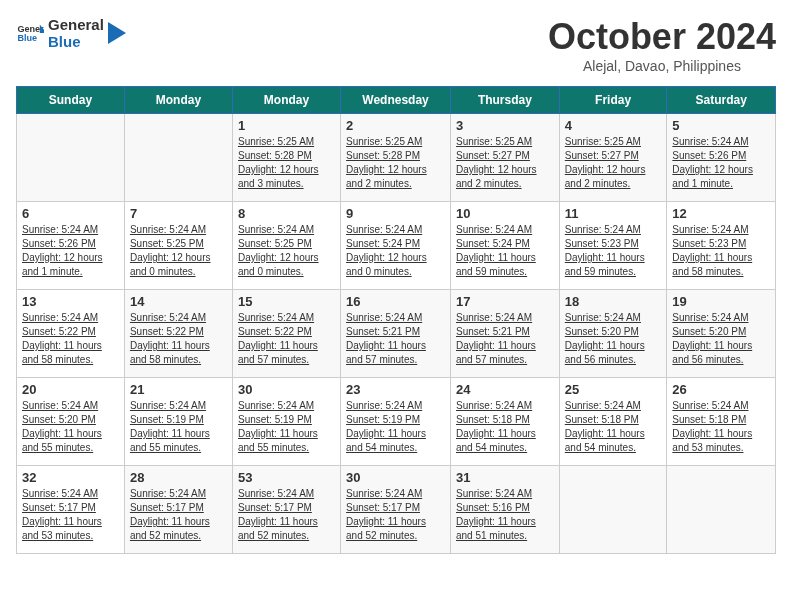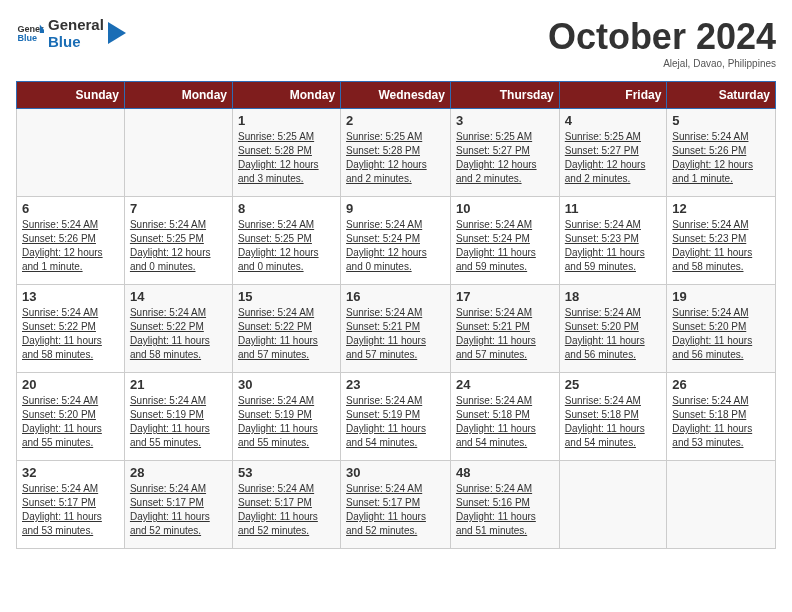--- a/index.html
+++ b/index.html
@@ -27,32 +27,33 @@
     }
     .title-block {
       text-align: right;
     }
     .month-title {
       font-size: 36px;
       font-weight: bold;
       color: #333;
     }
     .location {
-      font-size: 10px;
+      font-size: 14px;
       color: #555;
+      text-align: center;
     }
     table {
       width: 100%;
       border-collapse: collapse;
       font-size: 10.5px;
     }
     thead tr th {
-      background: #7f1d1d;
+      background: #0f766e;
       color: #fff;
-      text-align: right;
+      text-align: center;
       padding: 6px 5px;
       font-size: 12px;
       font-weight: bold;
       border: 1px solid #2d6bb5;
     }
     tbody tr td {
       border: 1px solid #ccc;
       vertical-align: top;
       padding: 4px 5px;
       height: 88px;
@@ -246,20 +247,20 @@
         </td>
         <td>
           <div class="day-number">53</div>
           <div class="day-info">Sunrise: 5:24 AM<br>Sunset: 5:17 PM<br>Daylight: 11 hours and 52 minutes.</div>
         </td>
         <td>
           <div class="day-number">30</div>
           <div class="day-info">Sunrise: 5:24 AM<br>Sunset: 5:17 PM<br>Daylight: 11 hours and 52 minutes.</div>
         </td>
         <td>
-          <div class="day-number">48</div>
+          <div class="day-number">31</div>
           <div class="day-info">Sunrise: 5:24 AM<br>Sunset: 5:16 PM<br>Daylight: 11 hours and 51 minutes.</div>
         </td>
         <td class="empty-cell"></td>
         <td class="empty-cell"></td>
       </tr>
     </tbody>
 </table>
 
 </body></html>

